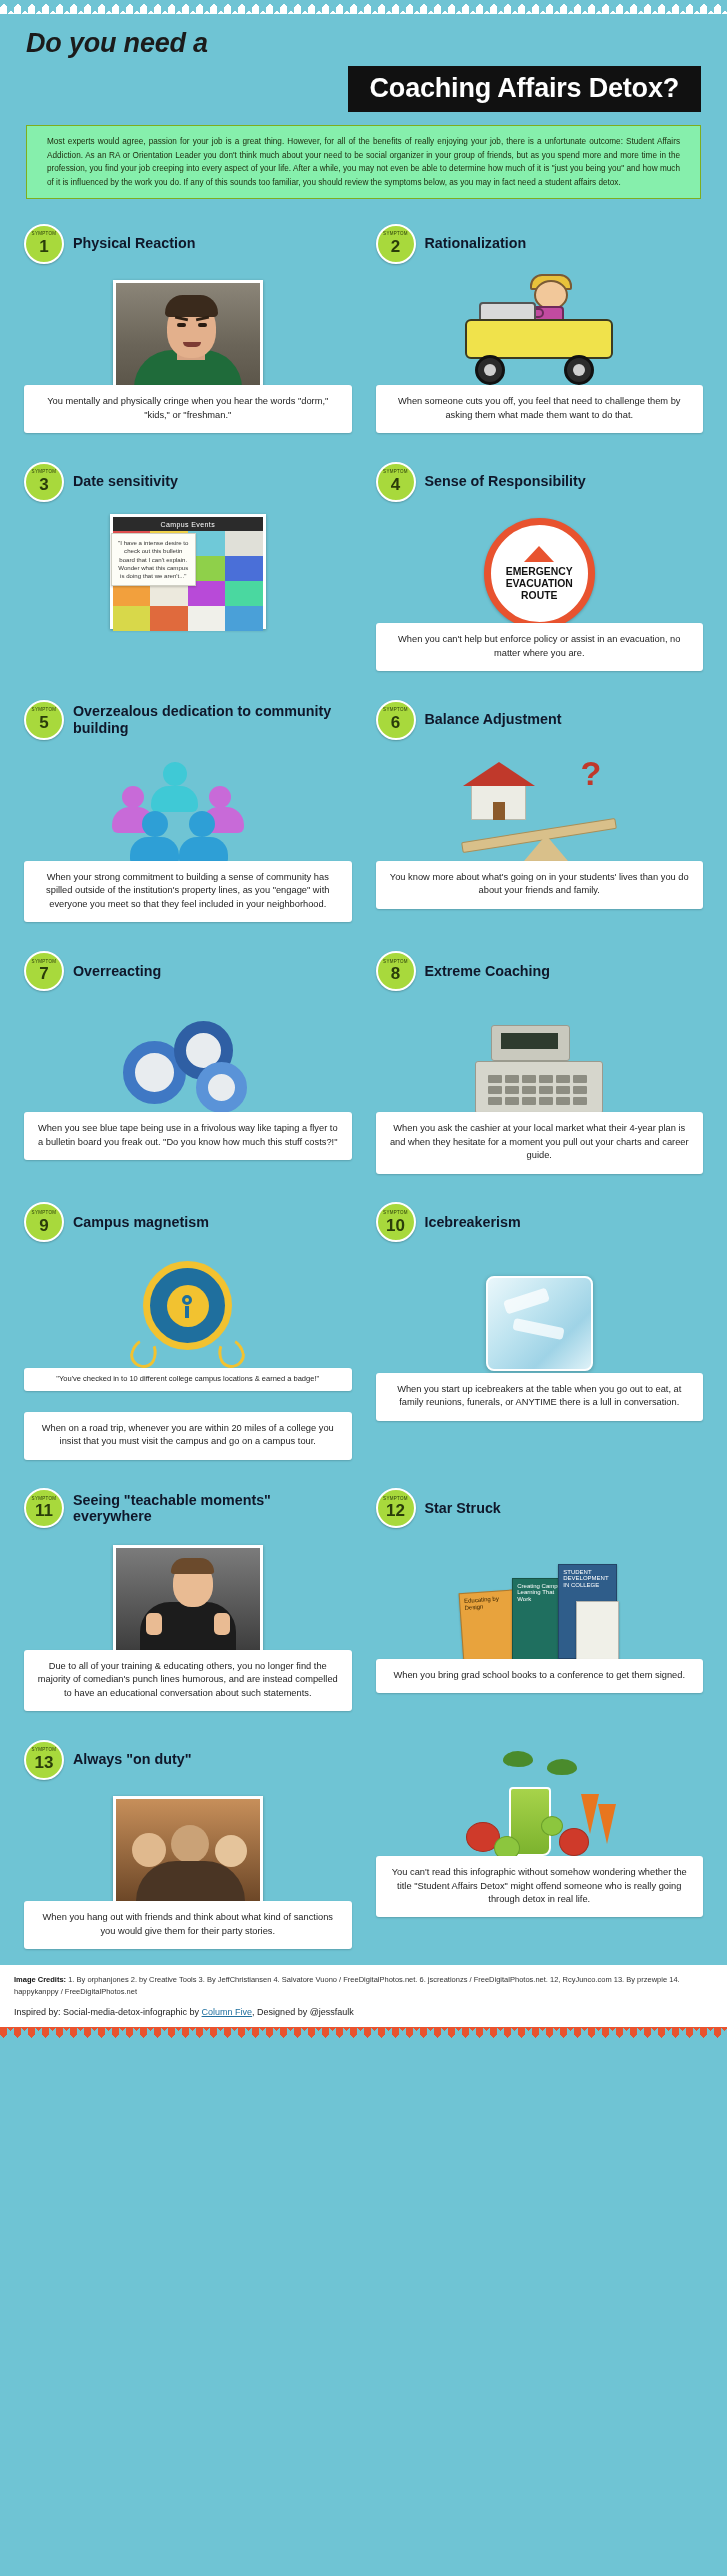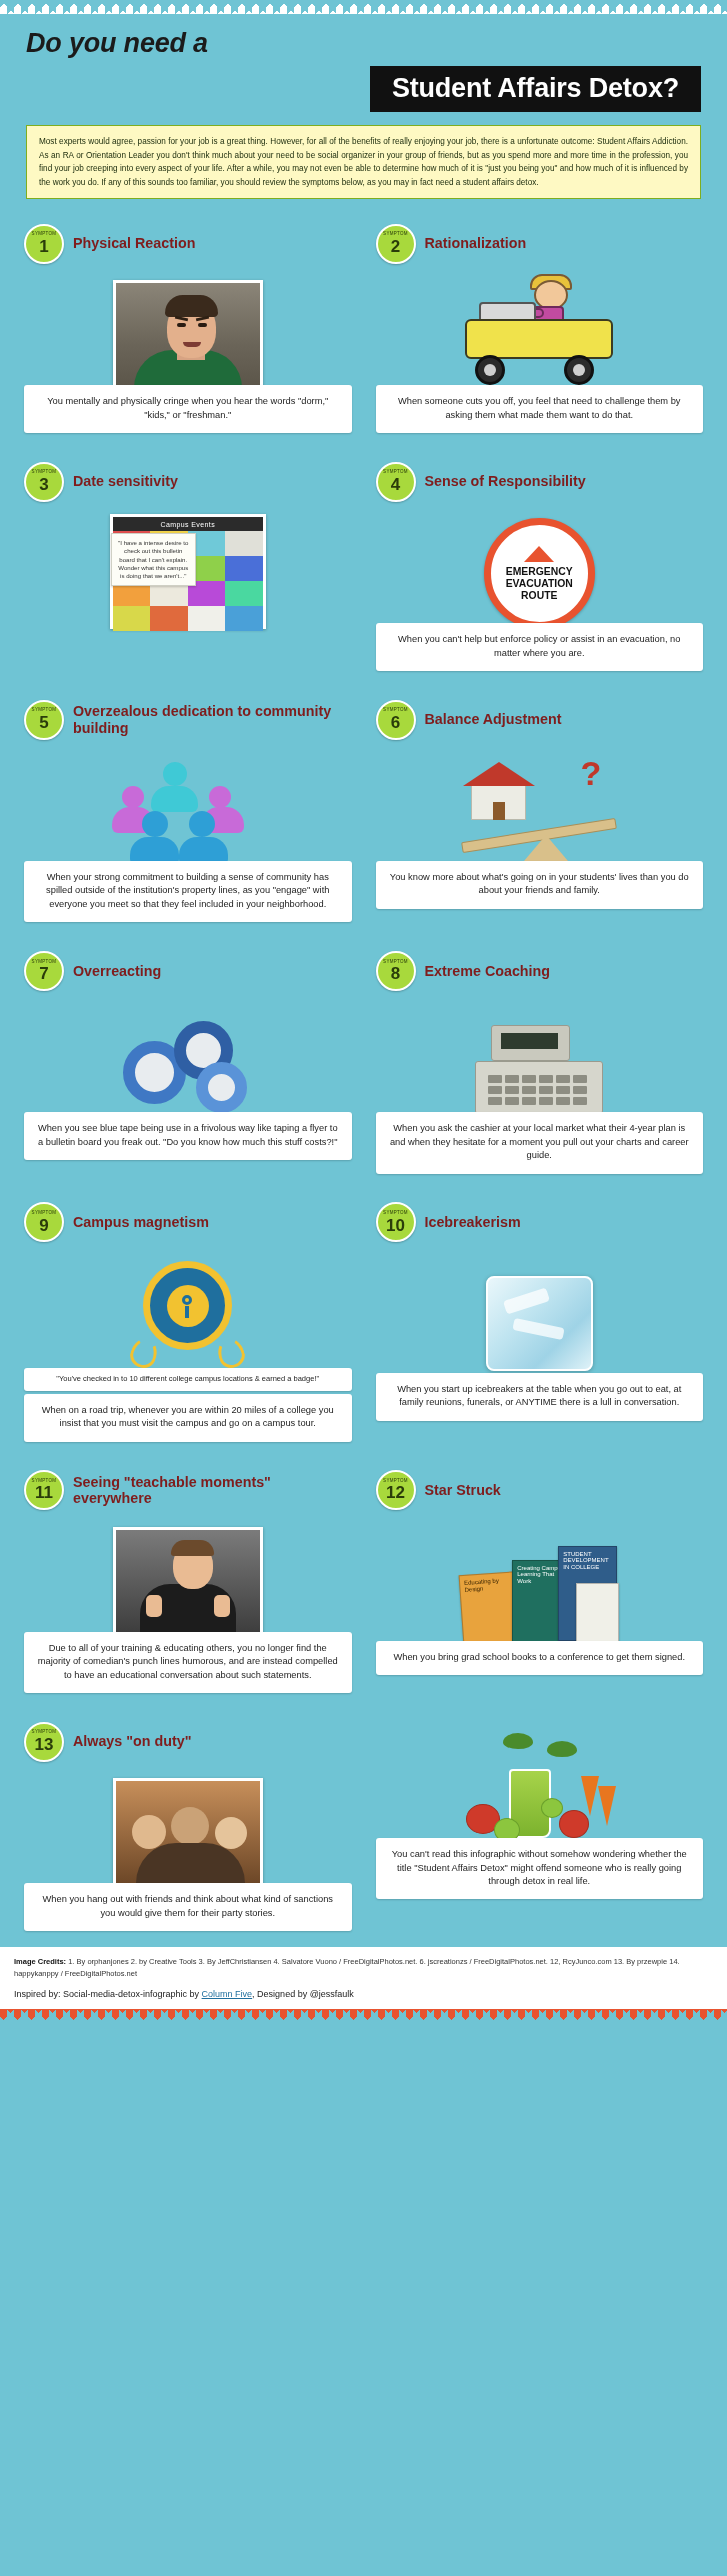--- a/index.html
+++ b/index.html
@@ -50,23 +50,23 @@
     background: #111111;
     color: #ffffff;
     font-size: 27px;
     font-weight: bold;
     padding: 7px 22px 8px 22px;
     display: inline-block;
     letter-spacing: -0.2px;
   }
   .intro-box {
     margin: 13px 26px 0 26px;
-    background: #fef9c3;
+    background: #86efac;
     border: 1px solid #7fae1f;
-    padding: 9px 12px;
+    padding: 9px 20px;
     font-size: 8.2px;
     line-height: 1.65;
     color: #203010;
     text-align: justify;
   }
 
   .grid {
     margin: 12px 12px 0 12px;
     display: flex;
     flex-wrap: wrap;
@@ -93,21 +93,21 @@
     align-items: center;
     justify-content: center;
     color: #2a3d0a;
     line-height: 1;
   }
   .badge .lbl { font-size: 4.5px; letter-spacing: 0.3px; margin-bottom: 1px; }
   .badge .num { font-size: 17px; font-weight: bold; }
   .sym-title {
     font-size: 14.3px;
     font-weight: bold;
-    color: #7f1d1d;
+    color: #0f172a;
     line-height: 1.15;
   }
   .media {
     margin-top: 8px;
     height: 117px;
     display: flex;
     align-items: flex-end;
     justify-content: center;
     position: relative;
   }
@@ -272,21 +272,21 @@
 </style>
 </head>
 <body>
 
 <div class="page">
   <div class="zig-top"></div>
 
   <div class="header">
     <div class="title-1">Do you need a</div>
     <div class="title-2-wrap">
-      <div class="title-2">Student Affairs Detox?</div>
+      <div class="title-2">Coaching Affairs Detox?</div>
     </div>
   </div>
 
   <div class="intro-box">Most experts would agree, passion for your job is a great thing.  However, for all of the benefits of really enjoying your job, there is a unfortunate outcome: Student Affairs Addiction.  As an RA or Orientation Leader you don't think much about your need to be social organizer in your group of friends, but as you spend more and more time in the profession, you find your job creeping into every aspect of your life. After a while, you may not even be able to determine how much of it is "just you being you" and how much of it is influenced by the work you do.  If any of this sounds too familiar, you should review the symptoms below, as you may in fact need a student affairs detox.</div>
 
   <div class="grid">
 
     <div class="cell">
       <div class="sym-head">
         <div class="badge">
@@ -502,21 +502,21 @@
         <div class="medal">
           <div class="disc"></div>
             <div class="inner"></div>
             <div class="key"></div>
             <div class="stem"></div>
           <div class="laurel l"></div>
             <div class="laurel r"></div>
         </div>
       </div>
       <div class="card" style="font-size:7.5px;margin-top:-2px;padding:6px 8px">"You've checked in to 10 different college campus locations &amp; earned a badge!"</div>
-      <div class="card" style="margin-top:3px">When on a road trip, whenever you are within 20 miles of a college you insist that you must visit the campus and go on a campus tour.</div>
+      <div class="card" style="margin-top:21px">When on a road trip, whenever you are within 20 miles of a college you insist that you must visit the campus and go on a campus tour.</div>
     </div>
 
     <div class="cell">
       <div class="sym-head">
         <div class="badge">
           <span class="lbl">SYMPTOM</span>
           <span class="num">10</span>
         </div>
         <div class="sym-title">Icebreakerism</div>
       </div>

